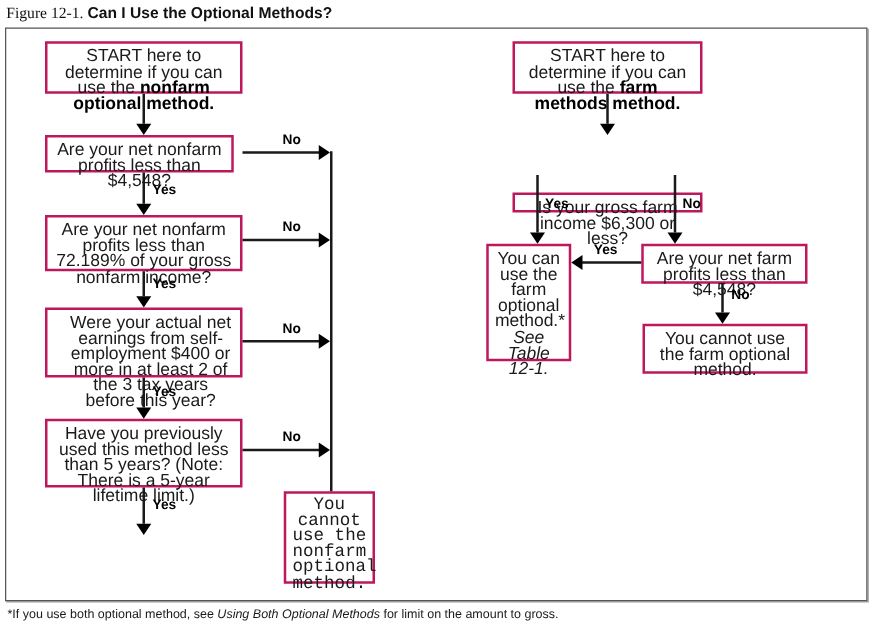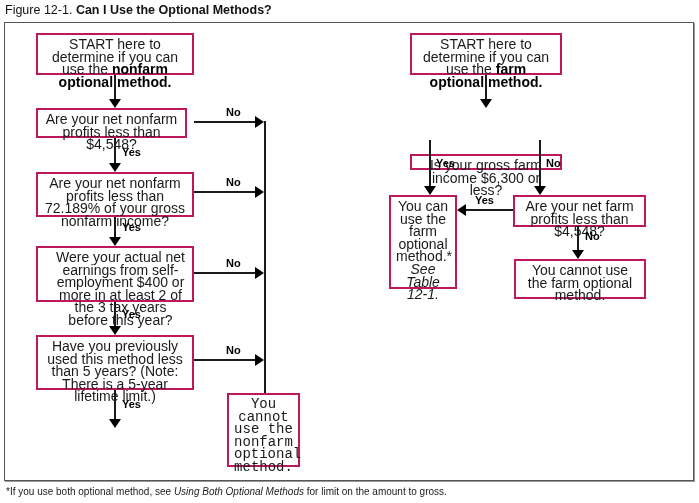--- a/index.html
+++ b/index.html
@@ -1,21 +1,21 @@
 <!DOCTYPE html>
 <html><head>
 <meta charset="utf-8">
 <style>
   html,body{margin:0;padding:0;background:#fff;}
   .page{
     position:relative;width:699px;height:503px;background:#fff;overflow:hidden;
     font-family:"Liberation Sans","DejaVu Sans",sans-serif;color:#111;
   }
   .title{position:absolute;left:5px;top:3px;font-size:12.5px;white-space:nowrap;}
-  .title .t-prefix{font-weight:normal;}
+  .title .t-prefix{font-weight:normal;font-family:Liberation Serif, serif;}
   .title .t-main{font-weight:bold;}
   .frame{
     position:absolute;left:4px;top:22px;width:690px;height:459px;
     border:1px solid #555;background:#fff;box-shadow:1px 1px 0 #999;box-sizing:border-box;
   }
   .box{
     position:absolute;box-sizing:border-box;background:#fff;border:2px solid #be185d;
     font-size:14px;line-height:12.6px;padding:3px 5px;color:#1a1a1a;text-align:center;
   }
   .box b{font-weight:bold;color:#000;}
@@ -67,21 +67,21 @@
     <span>Were your actual net earnings from self-employment $400 or more in at least 2 of the 3 tax years before this year?</span>
   </div>
   <div class="box nf-q4">
     <span>Have you previously used this method less than 5 years? (Note: There is a 5-year lifetime limit.)</span>
   </div>
   <div class="box nf-cannot">
     <span>You cannot use the nonfarm optional method.</span>
   </div>
 
   <div class="box f-start">
-    <span>START here to determine if you can use the </span><b>farm optional method.</b>
+    <span>START here to determine if you can use the </span><b>farm methods method.</b>
   </div>
   <div class="box f-q1">
     <span>Is your gross farm income $6,300 or less?</span>
   </div>
   <div class="box f-can">
     <span>You can use the farm optional method.* </span><i>See Table 12-1.</i>
   </div>
   <div class="box f-q2">
     <span>Are your net farm profits less than $4,548?</span>
   </div>

